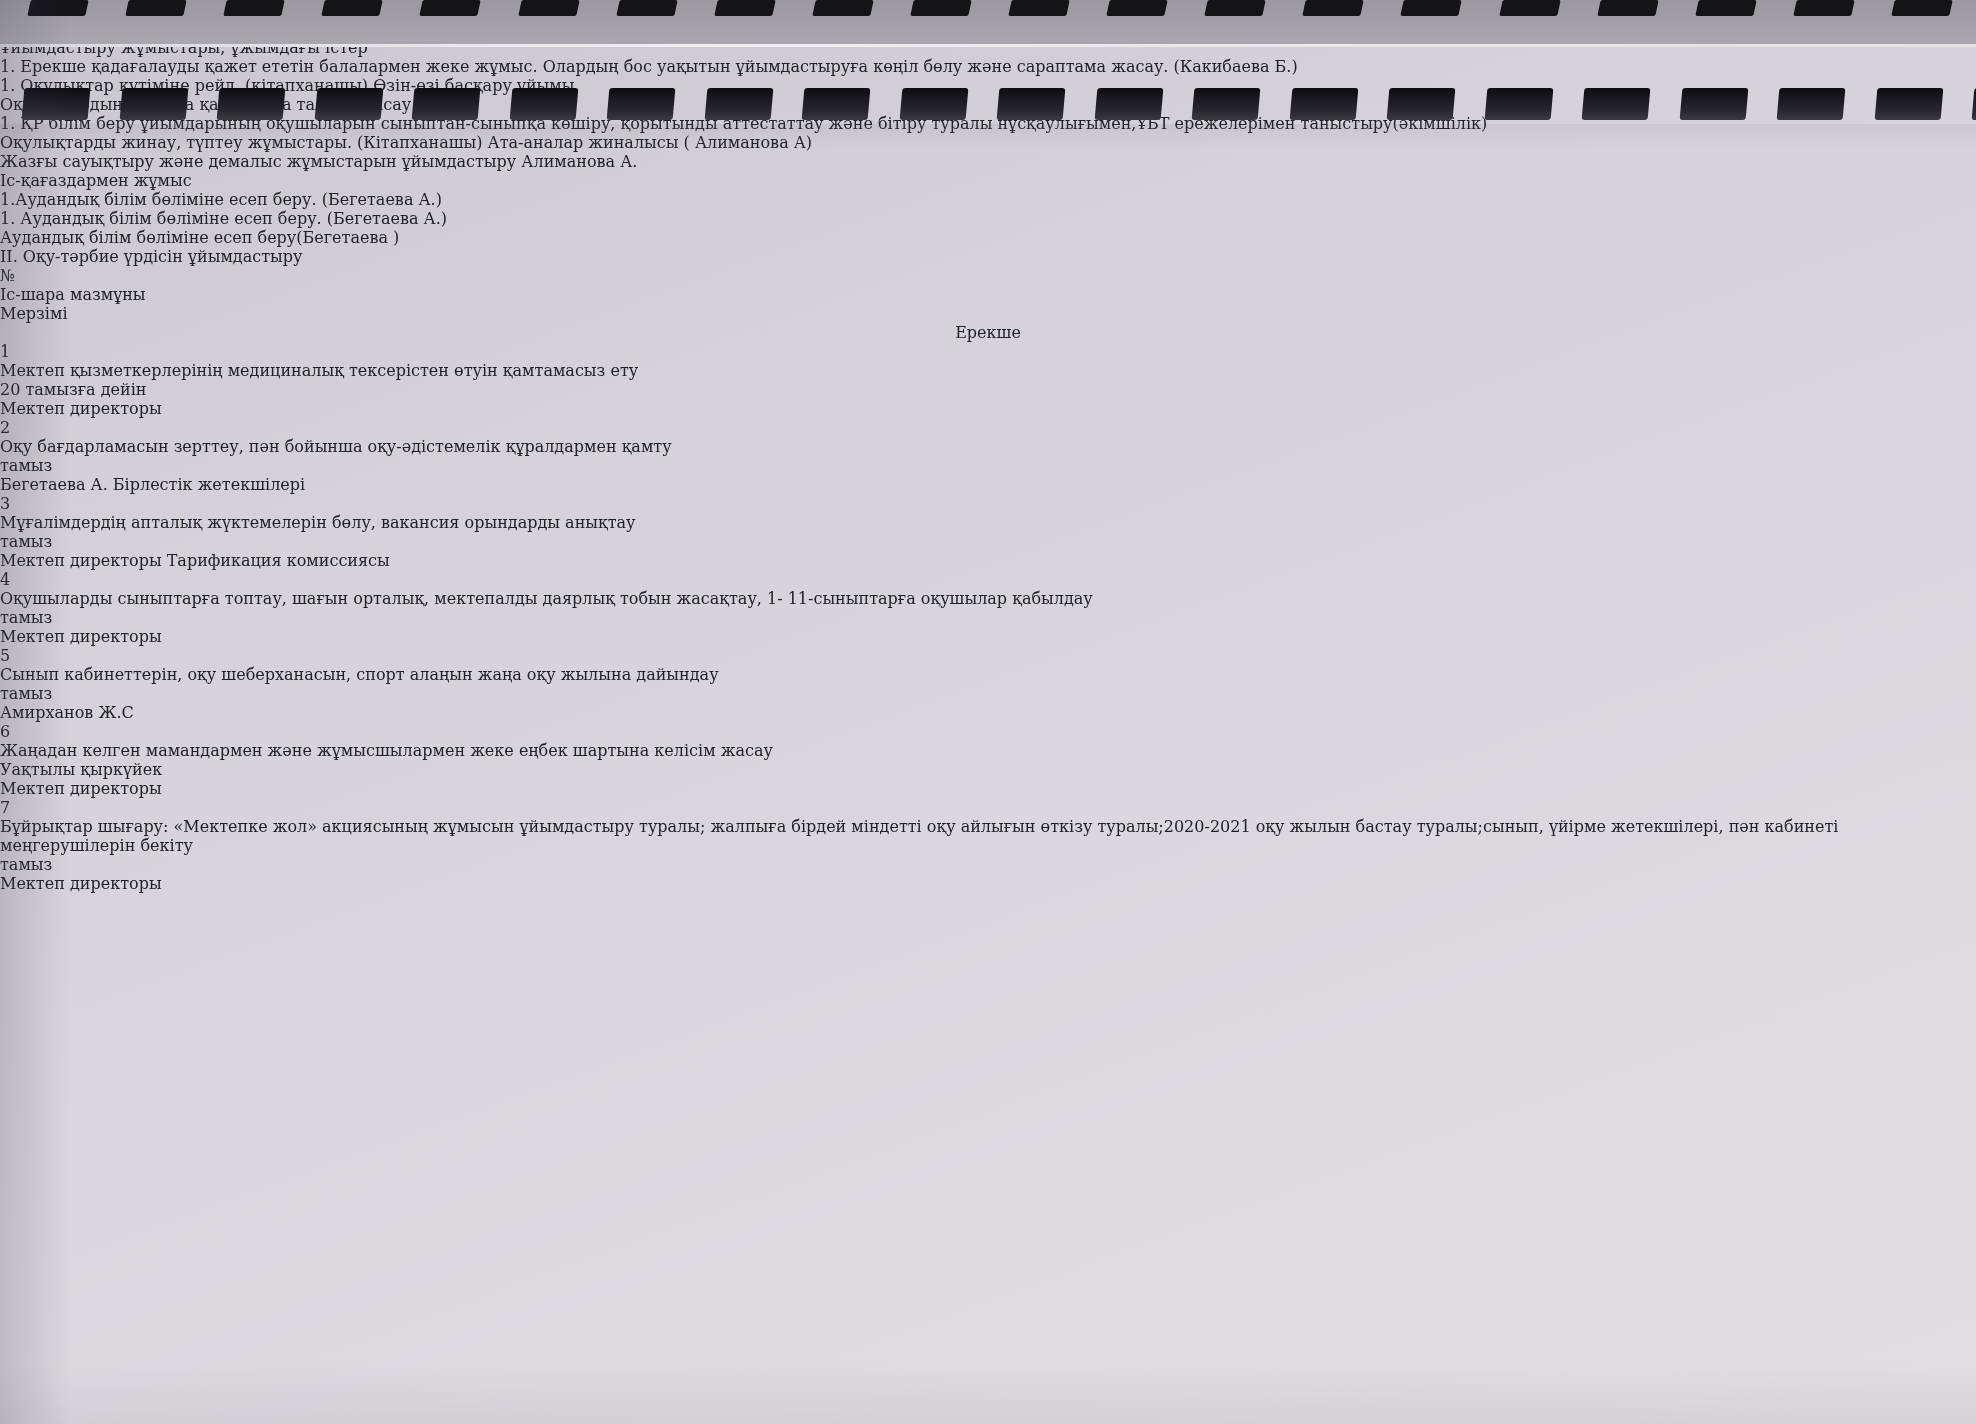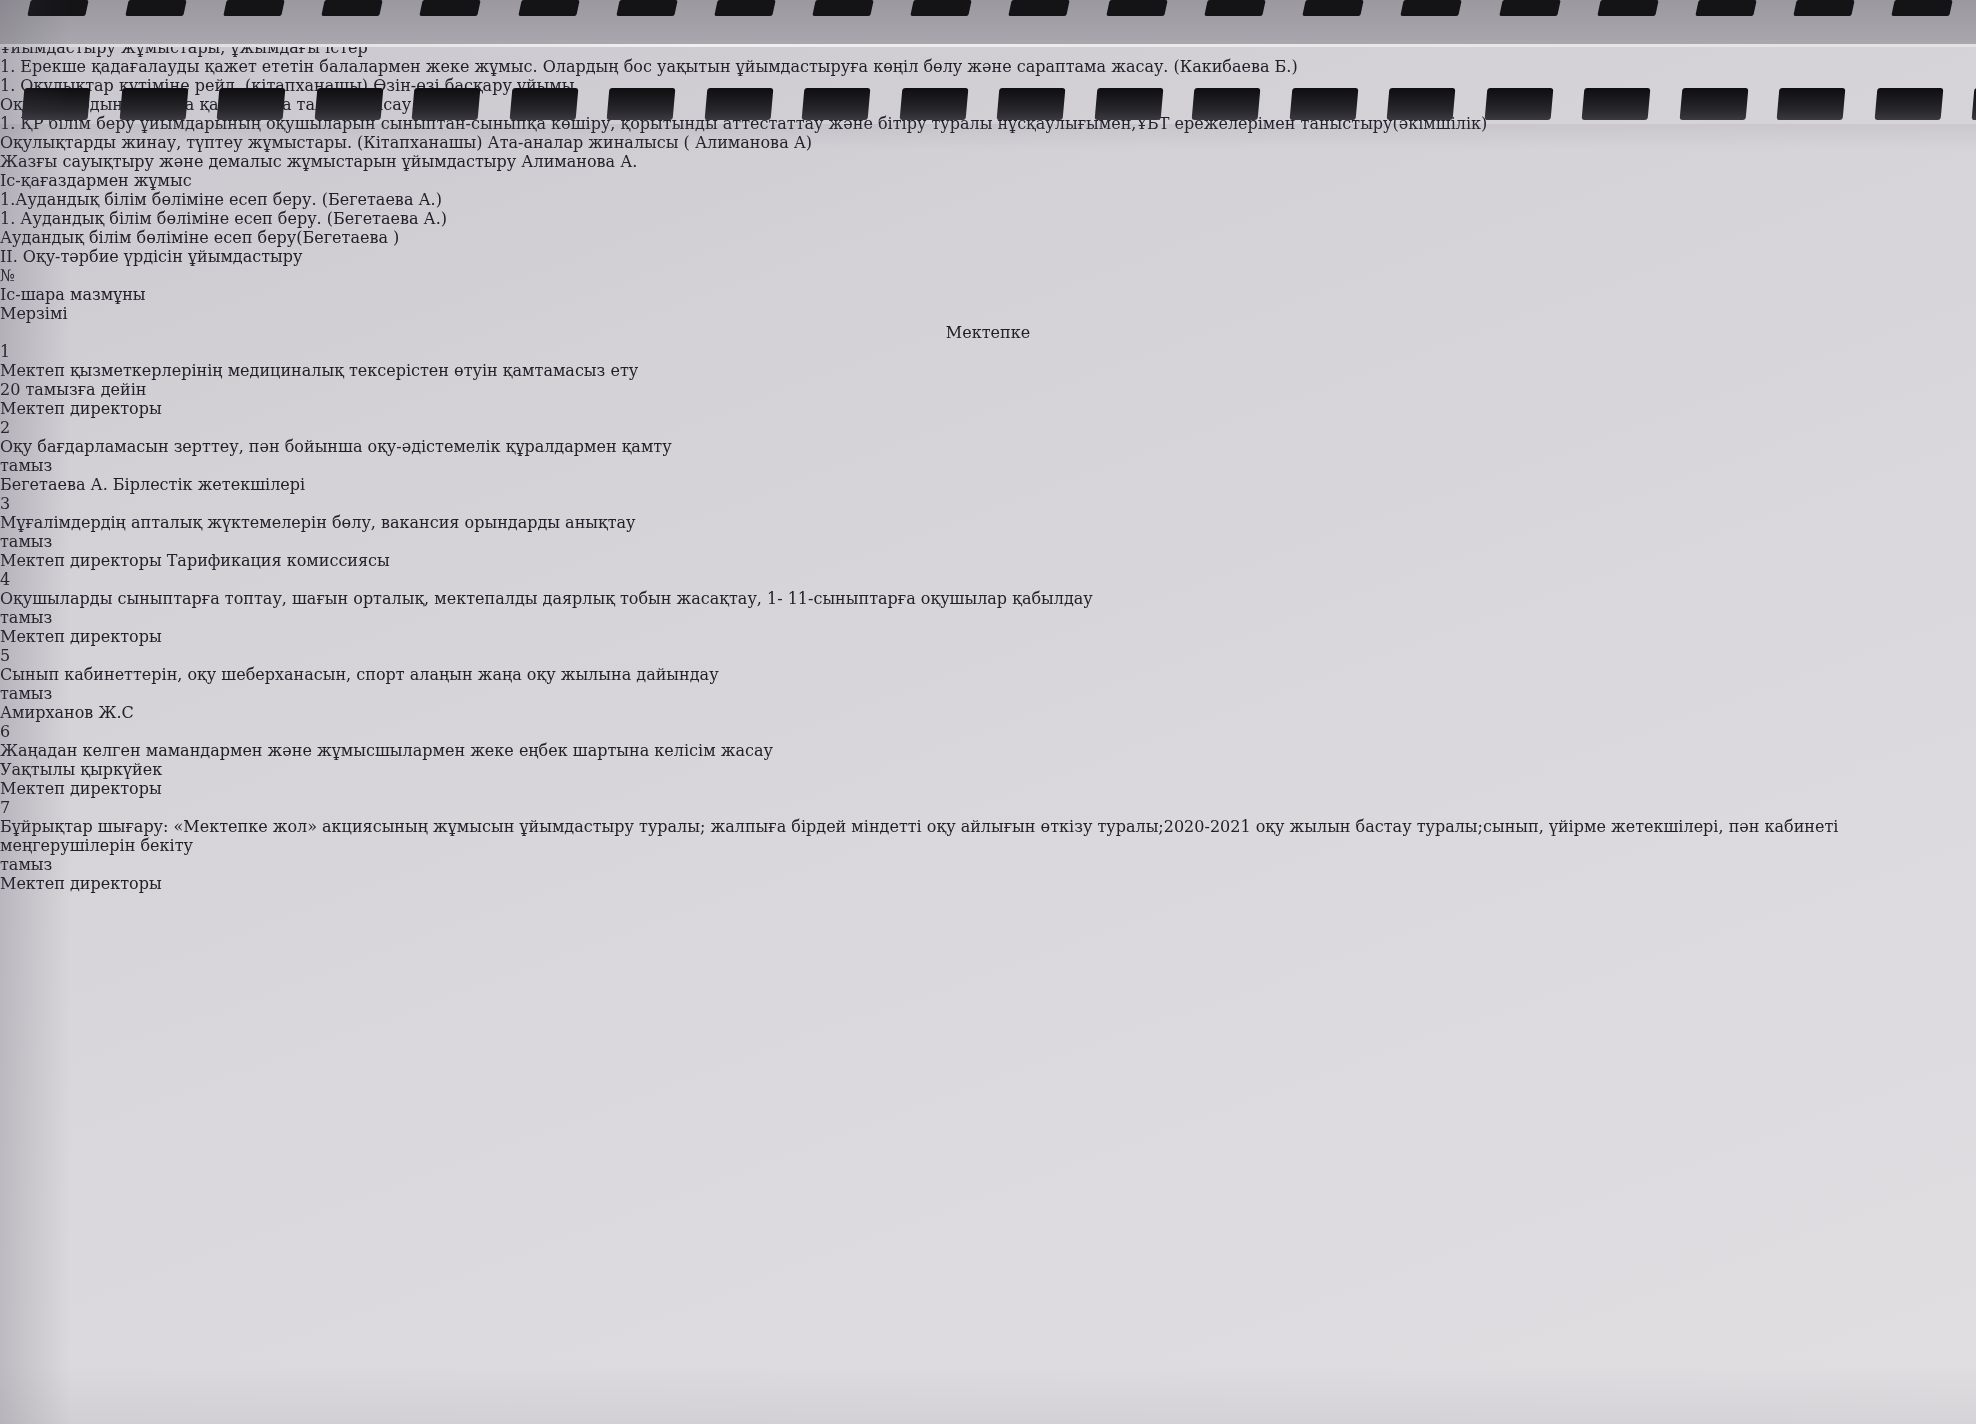--- a/index.html
+++ b/index.html
@@ -160,21 +160,21 @@
     <div></div>
   </div>
 
   <div class="t2title">ІІ. Оқу-тәрбие үрдісін ұйымдастыру</div>
 
   <div class="t2">
     <div class="t2row t2head">
       <div class="no">№</div>
       <div class="cnt">Іс-шара мазмұны</div>
       <div class="term">Мерзімі</div>
-      <div class="resp" style="text-align:center;">Мектепке</div>
+      <div class="resp" style="text-align:center;">Ерекше</div>
     </div>
 
   <div class="t2row r1">
         <div class="no">1</div>
         <div class="cnt">Мектеп қызметкерлерінің медициналық тексерістен өтуін қамтамасыз ету</div>
         <div class="term">20 тамызға дейін</div>
         <div class="resp">Мектеп директоры</div>
       </div>
       <div class="t2row r2">
         <div class="no">2</div>

